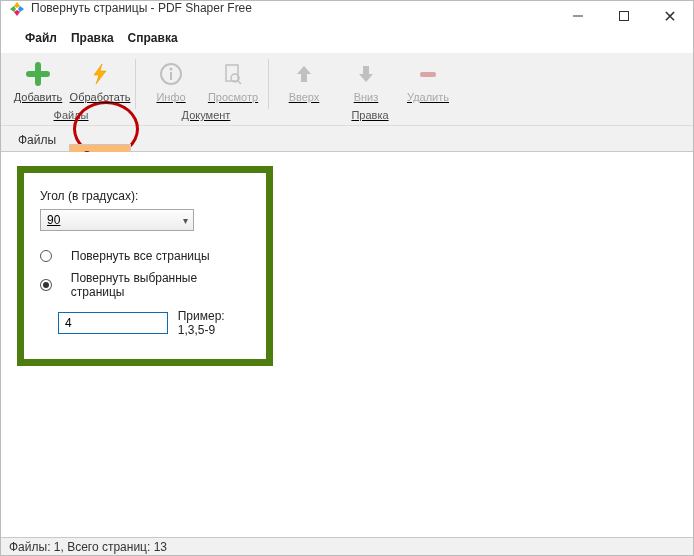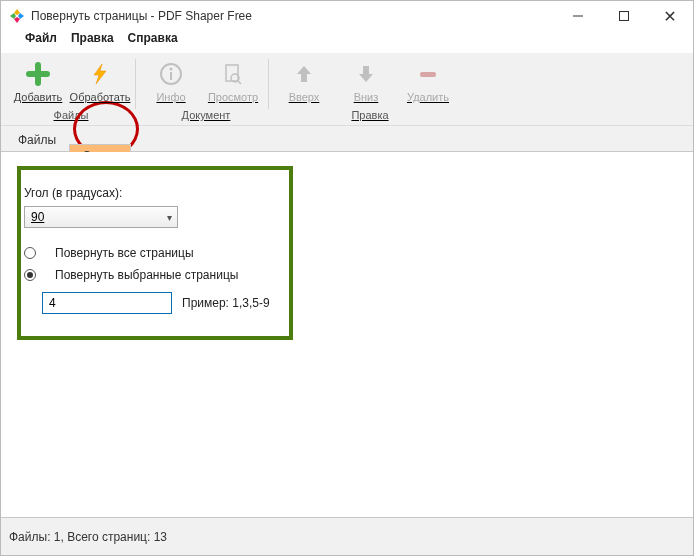--- a/index.html
+++ b/index.html
@@ -1,48 +1,48 @@
 <!DOCTYPE html>
 <html><head>
 <meta charset="utf-8">
 <style>
 * { box-sizing: border-box; margin: 0; padding: 0; font-family: "Segoe UI", Tahoma, sans-serif; }
 html, body { width: 694px; height: 556px; background: #fff; overflow: hidden; }
 .window { width: 694px; height: 556px; border: 1px solid #bbb; display: flex; flex-direction: column; background: #fff; }
-.titlebar { height: 30px; display: flex; align-items: center; padding-left: 8px; font-size: 12px; color: #333; background: #fff; }
+.titlebar { height: 30px; display: flex; align-items: flex-start; padding-left: 8px; font-size: 12px; color: #333; background: #fff; }
 .titlebar .app-icon { width: 16px; height: 16px; margin-right: 6px; }
 .titlebar .title { flex: 1; }
 .win-controls { display: flex; height: 100%; }
 .win-btn { width: 46px; display: flex; align-items: center; justify-content: center; font-size: 13px; color: #333; }
 .win-btn.close { font-size: 16px; }
 .menubar { height: 22px; display: flex; align-items: flex-start; gap: 14px; padding: 0 24px; font-size: 12px; color: #222; background: #fff; font-weight: bold; }
 .toolbar { background: #f1f1f1; border-bottom: 1px solid #ddd; padding: 4px 6px 0 6px; text-decoration: underline; }
 .tb-row { display: flex; align-items: flex-start; }
 .tb-btn { width: 62px; text-align: center; font-size: 11px; color: #444; padding: 2px 0 6px 0; position: relative; }
 .tb-btn.disabled { color: #a9a9a9; }
 .tb-icon { height: 30px; display: flex; align-items: center; justify-content: center; margin-bottom: 2px; }
 .tb-sep { width: 1px; height: 50px; background: #d5d5d5; margin: 2px 4px 0 4px; }
 .tb-sections { display: flex; font-size: 11px; color: #555; padding-bottom: 4px; }
 .tb-section-label { text-align: center; }
 .tabstrip { display: flex; border-bottom: 1px solid #c8c8c8; background: #f1f1f1; height: 26px; padding-left: 4px; }
 .tab { font-size: 12px; color: #333; padding: 4px 12px; border: 1px solid transparent; border-bottom: none; margin-top: 2px; }
 .tab.active { background: #fdba74; border-color: #c8c8c8; border-bottom: 1px solid #fff; position: relative; top: 16px; }
 .content { flex: 1; padding: 14px 16px; position: relative; background: #fff; }
-.options-box { border: 4px solid #4d7c0f; padding: 16px 16px 22px 3px; width: 276px; }
+.options-box { border: 7px solid #4d7c0f; padding: 16px 16px 22px 16px; width: 256px; }
 .field-label { font-size: 12px; color: #222; margin-bottom: 6px; }
 .select-wrap { position: relative; width: 154px; margin-bottom: 18px; text-decoration: underline; }
 .select { width: 100%; height: 22px; border: 1px solid #a7a7a7; background: linear-gradient(#fdfdfd,#ededed); font-size: 12px; padding: 0 22px 0 6px; display: flex; align-items: center; }
 .select-arrow { position: absolute; right: 6px; top: 50%; transform: translateY(-50%); font-size: 10px; color: #555; }
 .radio-row { display: flex; align-items: center; gap: 19px; font-size: 12px; color: #222; margin-bottom: 8px; }
 .radio { width: 12px; height: 12px; border: 1px solid #555; border-radius: 50%; display: inline-flex; align-items: center; justify-content: center; }
 .radio.checked::after { content: ""; width: 6px; height: 6px; background: #333; border-radius: 50%; }
 .pages-row { display: flex; align-items: center; gap: 10px; margin-top: 10px; margin-left: 18px; }
 .pages-input { width: 130px; height: 22px; border: 1px solid #0a6db3; font-size: 12px; padding: 0 6px; display: flex; align-items: center; }
 .example { font-size: 12px; color: #222; }
-.statusbar { height: 38px; border-top: 1px solid #c8c8c8; background: #f1f1f1; font-size: 12px; color: #333; display: flex; align-items: center; padding: 0 8px; }
+.statusbar { height: 18px; border-top: 1px solid #c8c8c8; background: #f1f1f1; font-size: 12px; color: #333; display: flex; align-items: center; padding: 0 8px; }
 .ring { position: absolute; left: 72px; top: 48px; width: 66px; height: 56px; border: 3px solid #c00000; border-radius: 50%; pointer-events: none; }
 </style>
 </head>
 <body>
 
 <div class="window">
 
   <div class="titlebar">
     <span class="app-icon">
       <svg width="16" height="16" viewBox="0 0 16 16">

